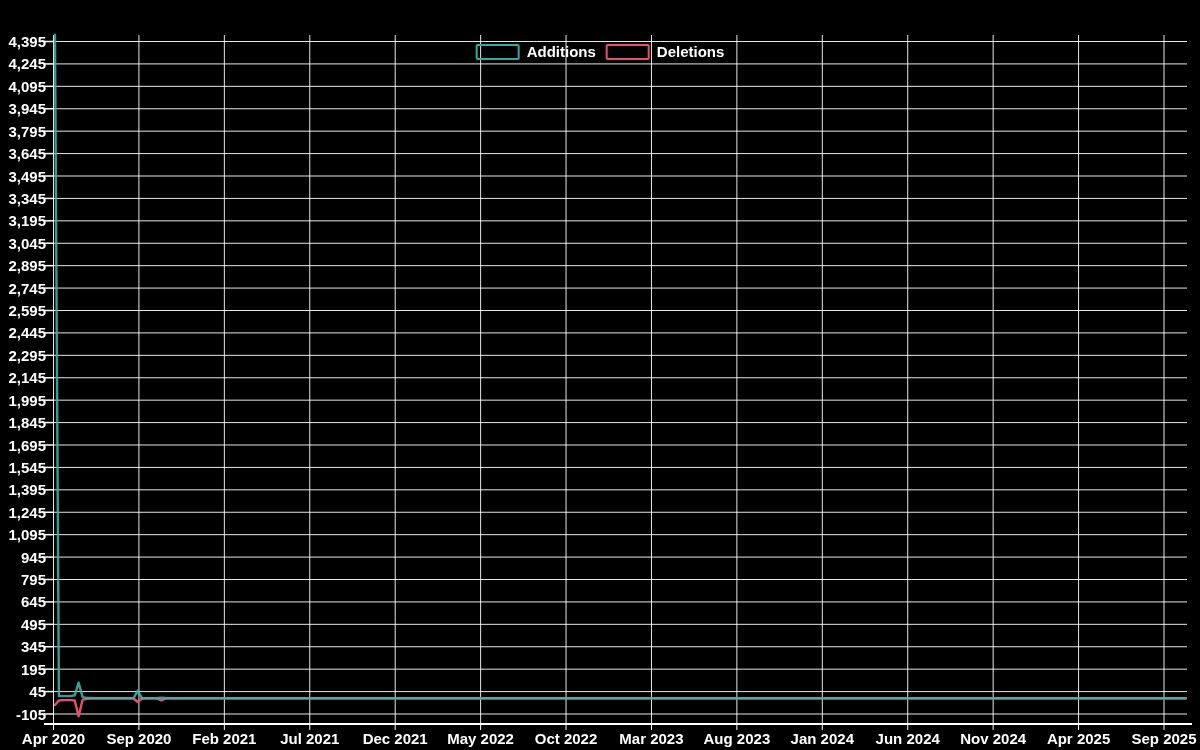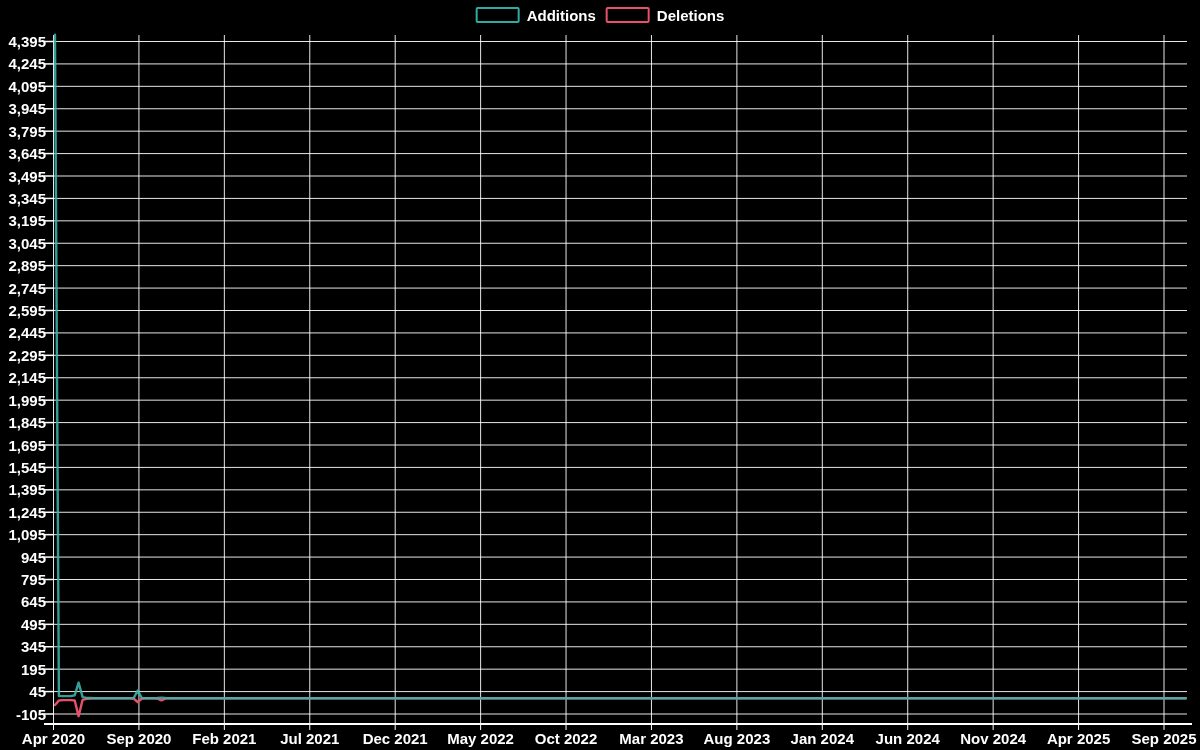--- a/index.html
+++ b/index.html
@@ -22,23 +22,24 @@
     top: 7px;
     left: 50%;
     transform: translateX(-50%);
     display: flex;
     align-items: center;
     gap: 10px;
     z-index: 2;
   }
   .legend-item {
     display: flex;
-    align-items: flex-start;
+    align-items: flex-end;
     gap: 7px;
     cursor: pointer;
+    margin-top: 36px;
   }
   .legend-box {
     width: 40px;
     height: 12px;
     border: 2px solid #888;
     border-radius: 2px;
     background: transparent;
   }
   .legend-label {
     color: #ffffff;

